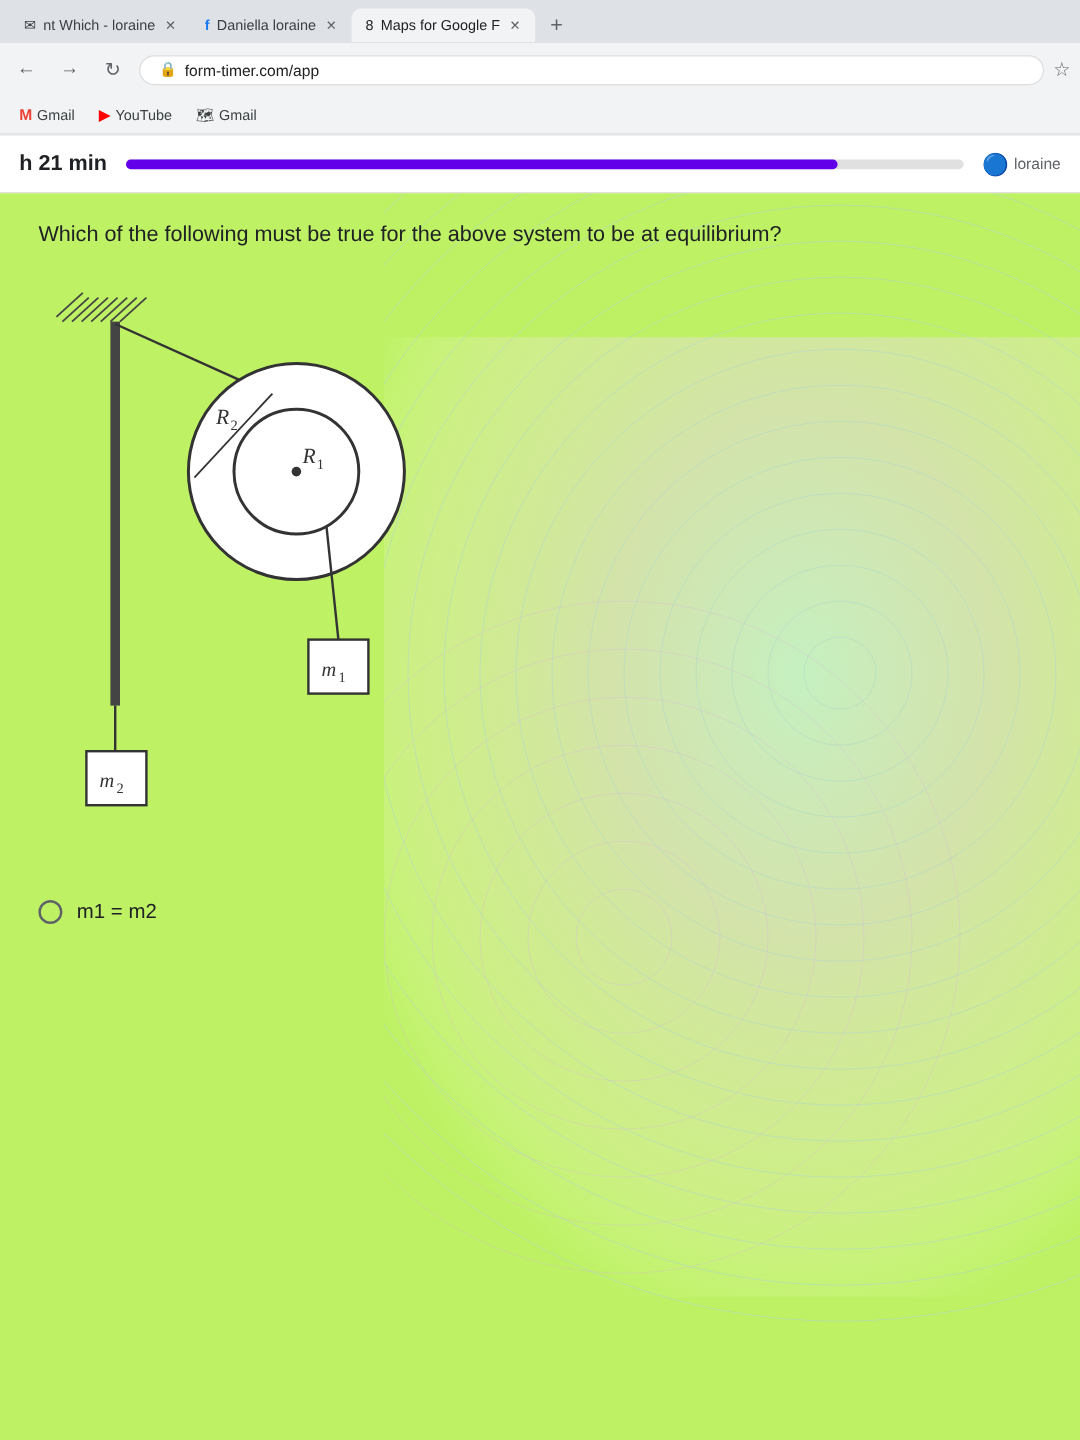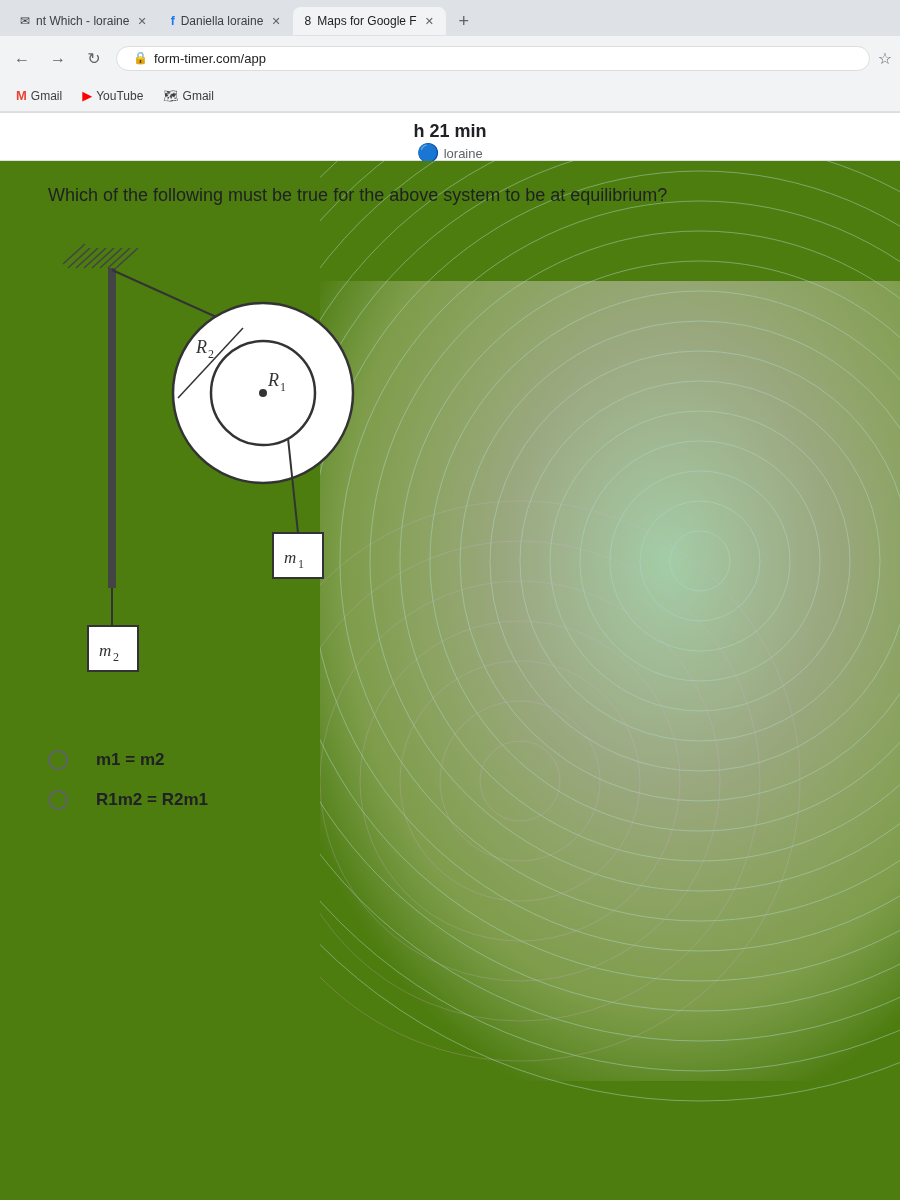--- a/index.html
+++ b/index.html
@@ -126,21 +126,20 @@
     }
 
     
     .timer-bar {
       background: #fff;
       border-bottom: 1px solid #e0e0e0;
       display: flex;
       align-items: center;
       padding: 8px 16px;
       height: 48px;
-      flex-direction: column;
     }
 
     .timer-progress-container {
       flex: 1;
       height: 8px;
       background: #e0e0e0;
       border-radius: 4px;
       margin: 0 16px;
     }
 
@@ -162,22 +161,22 @@
       display: flex;
       align-items: center;
       gap: 4px;
       font-size: 13px;
       color: #5f6368;
       white-space: nowrap;
     }
 
     
     .main-content {
-      padding: 24px 48px;
-      background: #4d7c0f;
+      padding: 24px 32px;
+      background: #bef264;
       position: relative;
       height: calc(1200px - 36px - 44px - 32px - 48px);
       overflow: hidden;
     }
 
     
     .ripple-bg {
       position: absolute;
       top: 0;
       right: 0;
@@ -219,23 +218,22 @@
       position: relative;
       z-index: 1;
       display: flex;
       flex-direction: column;
       gap: 20px;
     }
 
     .answer-option {
       display: flex;
       align-items: flex-end;
-      gap: 28px;
-      cursor: pointer;
-      font-weight: bold;
+      gap: 12px;
+      cursor: pointer;
     }
 
     .radio-circle {
       width: 20px;
       height: 20px;
       border-radius: 50%;
       border: 2px solid #5f6368;
       display: flex;
       align-items: center;
       justify-content: center;
@@ -398,19 +396,15 @@
 
       <line x1="130" y1="160" x2="195" y2="90" stroke="#333" stroke-width="1.5"></line>
     </svg>
   </div>
 
   <div class="answer-choices">
     <div class="answer-option">
       <div class="radio-circle"></div>
       <span class="answer-label">m1 = m2</span>
     </div>
-    <div class="answer-option">
-      <div class="radio-circle"></div>
-      <span class="answer-label">R1m2 = R2m1</span>
-    </div>
   </div>
 
 </div>
 
 </body></html>

